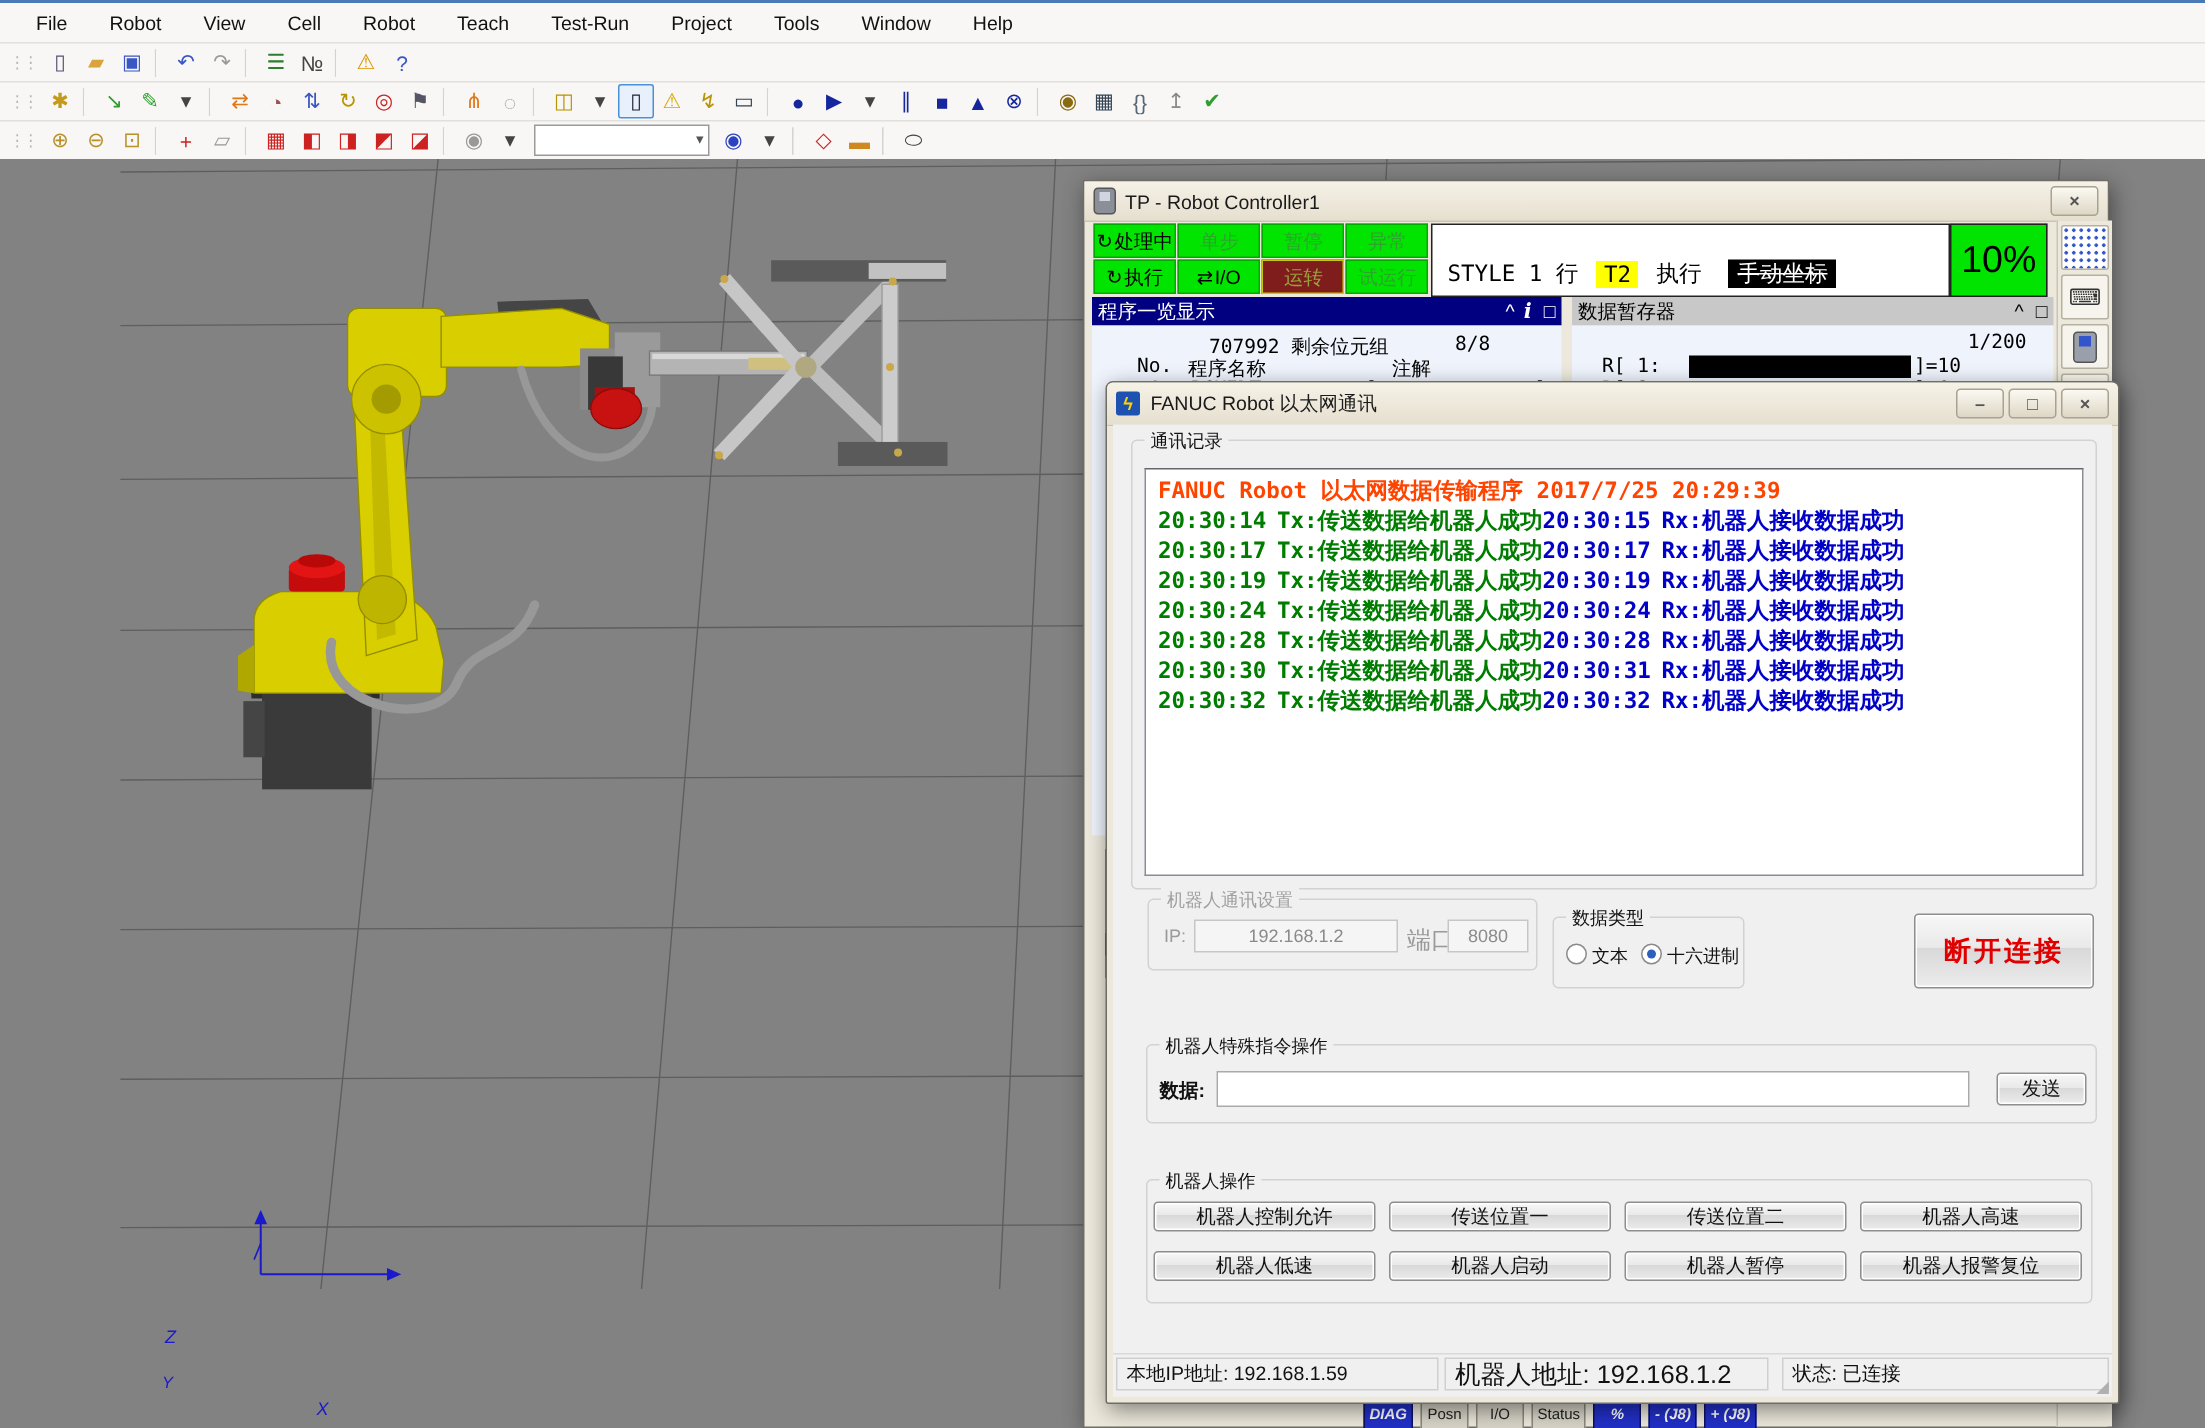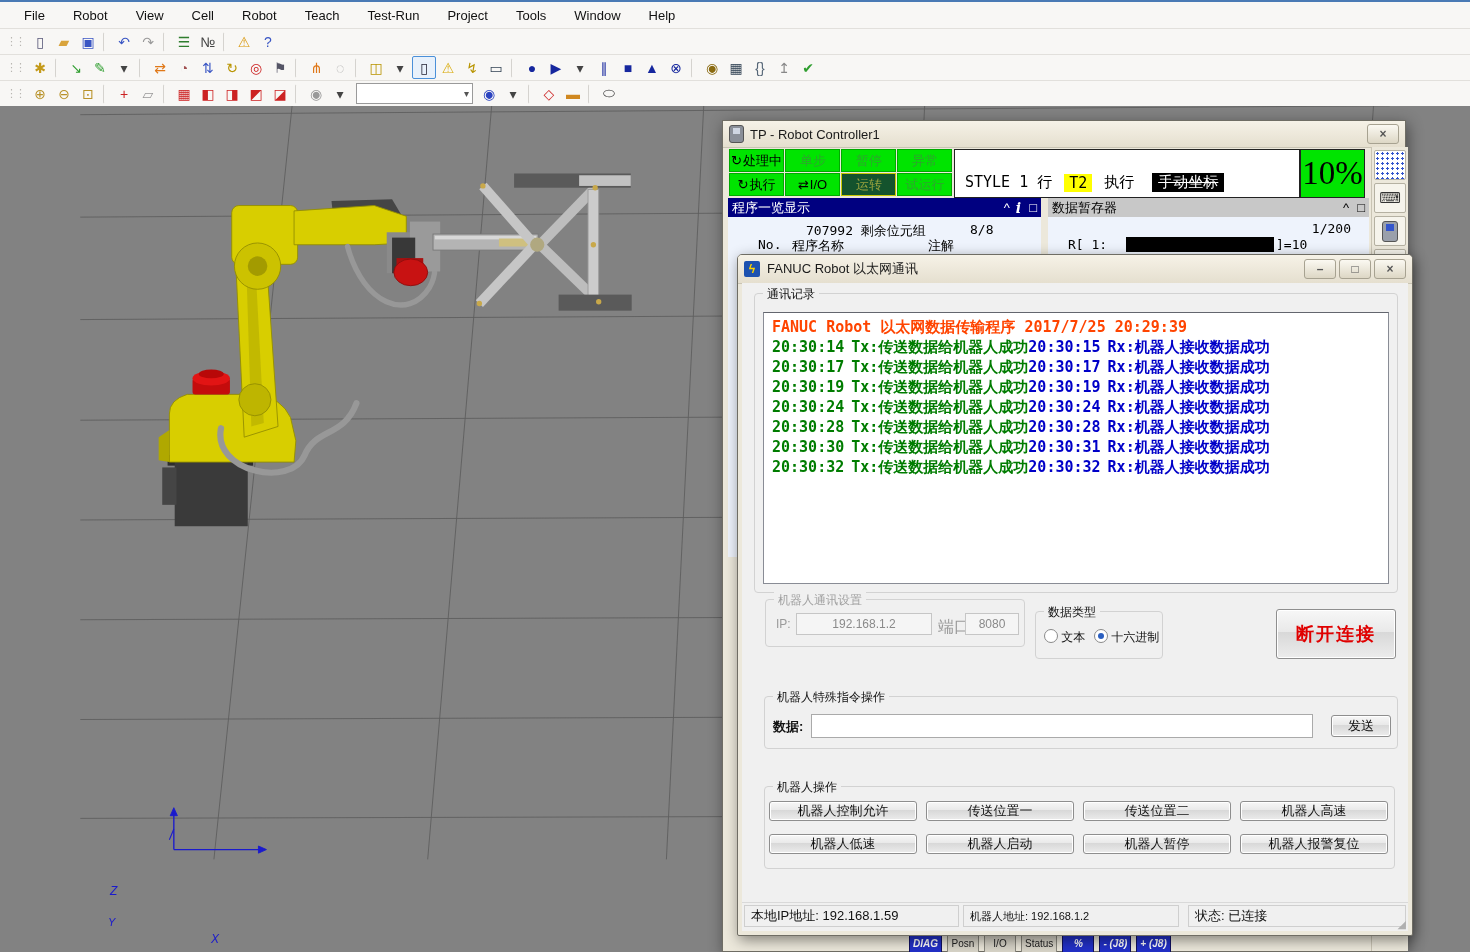--- a/index.html
+++ b/index.html
@@ -24,21 +24,21 @@
   .titlebar{height:26px;display:flex;align-items:center;padding:0 6px;
             background:linear-gradient(#f6f2e7,#e5dfcf);border-bottom:1px solid #c9c4b4;font-size:13px;color:#1a1a1a;}
   .winbtn{width:30px;height:18px;border:1px solid #a7a291;border-radius:3px;margin-left:3px;
           background:linear-gradient(#fbf9f2,#ddd7c5);display:flex;align-items:center;justify-content:center;
           font-size:12px;color:#555;font-weight:bold;}
   
   .stcell{width:55px;height:23px;display:flex;align-items:center;justify-content:center;
           font-size:13px;box-sizing:border-box;border:1px solid #00aa00;}
   .st-act{background:#00e400;color:#000;}
   .st-dim{background:#00e400;color:#2ea42e;}
-  .st-run{background:#14532d;color:#9aa23e;border-color:#c8c800;}
+  .st-run{background:#7f1d1d;color:#9aa23e;border-color:#c8c800;}
   .paneltitle{font-size:13px;color:#fff;display:flex;align-items:center;padding:0 4px;box-sizing:border-box;}
   .mono{font-family:"DejaVu Sans Mono","Liberation Mono",monospace;}
   
   .grp{position:absolute;border:1px solid #d2d2d2;border-radius:4px;box-sizing:border-box;}
   .leg{position:absolute;top:-8px;left:8px;background:#f0f0f0;padding:0 4px;font-size:12px;color:#111;}
   .leg.dis{color:#a0a0a0;}
   .inp{background:#f5f5f5;border:1px solid #c6c6c6;color:#8a8a8a;font-size:12px;
        display:flex;align-items:center;justify-content:center;box-sizing:border-box;}
   .btn7{border:1px solid #8e8e8e;border-radius:3px;box-sizing:border-box;
         background:linear-gradient(#f7f7f7,#e9e9e9 45%,#d8d8d8 46%,#ececec);
@@ -305,21 +305,21 @@
 
   <div class="abs mono" style="left:231px;top:28px;width:346px;height:49px;background:#fff;border:1px solid #222;box-sizing:border-box;
               display:flex;align-items:flex-end;padding:0 0 5px 10px;font-size:15px;color:#000;">
     <span>STYLE 1 行</span>
     <span style="background:#ffff00;padding:0 5px;margin-left:12px;">T2</span>
     <span style="margin-left:12px;">执行</span>
     <span style="background:#000;color:#fff;padding:0 6px;margin-left:18px;text-decoration:line-through;">手动坐标</span>
   </div>
   <div class="abs" style="left:577px;top:28px;width:65px;height:49px;background:#00e400;border:1px solid #222;box-sizing:border-box;
               display:flex;align-items:center;justify-content:center;">
-    <span style="font-family:Liberation Serif, serif;font-size:33px;color:#000;">10%</span>
+    <span style="font-family:Liberation Sans, sans-serif;font-size:25px;color:#000;">10%</span>
   </div>
 
   <div class="abs paneltitle" style="left:5px;top:77px;width:313px;height:19px;background:#000080;">
     <span style="flex:1;">程序一览显示</span>
     <span style="margin-right:6px;">^</span>
     <span style="font-family:'DejaVu Serif',serif;font-style:italic;font-weight:bold;font-size:14px;margin-right:8px;">i</span>
     <span>□</span>
   </div>
   <div class="abs mono" style="left:5px;top:96px;width:313px;height:340px;background:#eef3fc;font-size:13px;color:#000;">
     <span class="abs" style="left:78px;top:5px;">707992 剩余位元组</span>
@@ -479,18 +479,18 @@
           <span class="btn7" style="height:20px;">机器人启动</span>
 
           <span class="btn7" style="height:20px;">机器人暂停</span>
 
           <span class="btn7" style="height:20px;">机器人报警复位</span>
         </div>
     </div>
 
     <div class="abs" style="left:0;bottom:0;right:0;height:28px;background:#f0f0f0;border-top:1px solid #d9d9d9;">
       <span class="abs" style="left:2px;top:2px;width:215px;height:22px;border:1px solid #cfcfcf;font-size:13px;color:#111;display:flex;align-items:center;padding-left:6px;box-sizing:border-box;">本地IP地址: 192.168.1.59</span>
-      <span class="abs" style="left:221px;top:2px;width:216px;height:22px;border:1px solid #cfcfcf;font-size:11px;color:#111;display:flex;align-items:center;padding-left:6px;box-sizing:border-box;">机器人地址: 192.168.1.2</span>
+      <span class="abs" style="left:221px;top:2px;width:216px;height:22px;border:1px solid #cfcfcf;font-size:17px;color:#111;display:flex;align-items:center;padding-left:6px;box-sizing:border-box;">机器人地址: 192.168.1.2</span>
       <span class="abs" style="left:446px;top:2px;width:218px;height:22px;border:1px solid #cfcfcf;font-size:13px;color:#111;display:flex;align-items:center;padding-left:6px;box-sizing:border-box;">状态: 已连接</span>
       <span class="abs" style="right:2px;bottom:0;color:#b0b0b0;font-size:11px;">◢</span>
     </div>
   </div>
 </div>
 
 </body></html>

